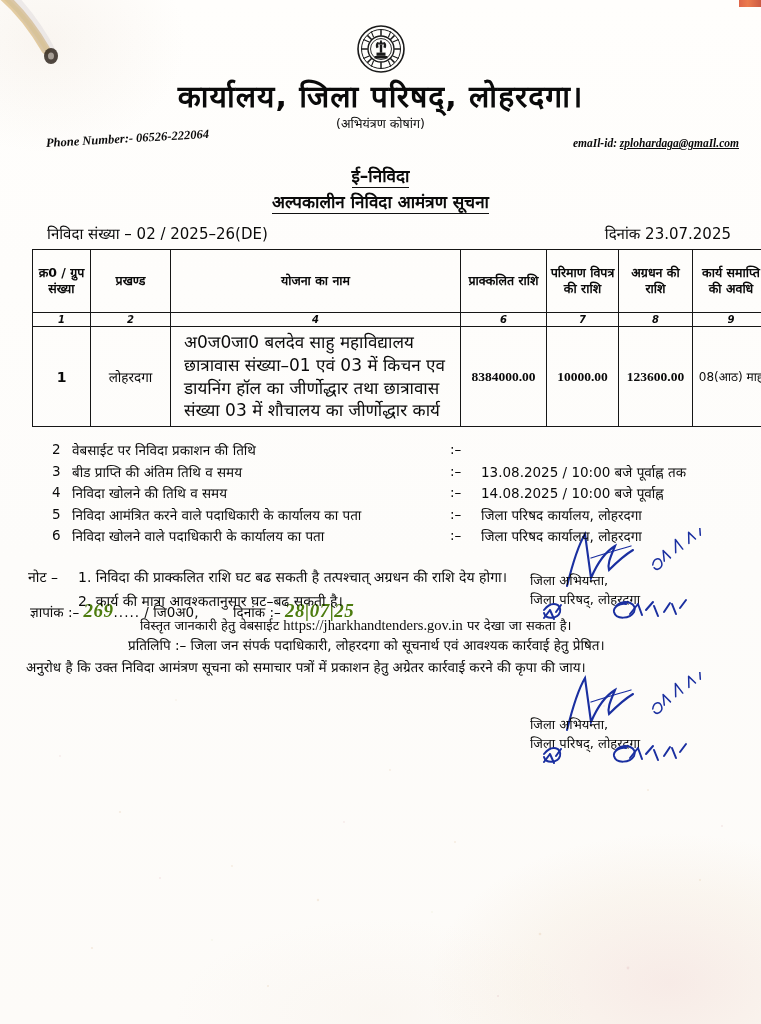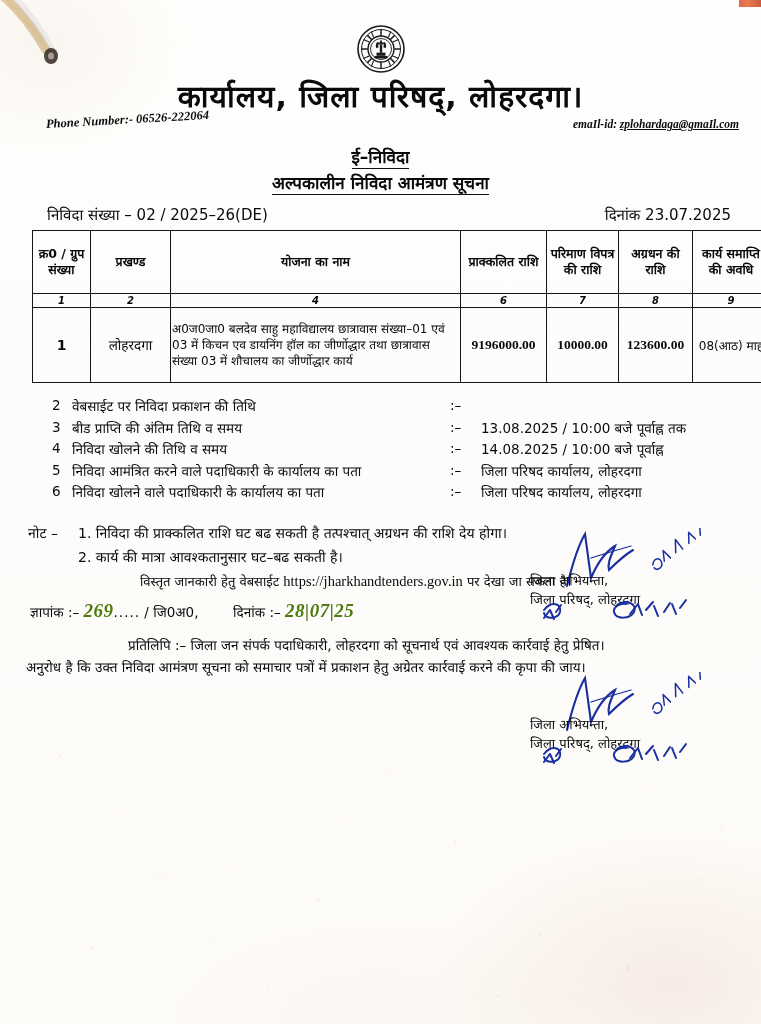--- a/index.html
+++ b/index.html
@@ -169,23 +169,23 @@
     padding: 0;
   }
   td.cell {
     font-size: 12px;
     text-align: center;
     padding: 4px 3px;
     height: 66px;
   }
   td.cell.scheme {
     text-align: left;
-    padding-left: 1px;
+    padding-left: 13px;
     line-height: 1.34;
-    font-size: 12px;
+    font-size: 17px;
   }
   td.cell.amount {
     font-family: "Liberation Serif", serif;
     font-weight: bold;
     font-size: 13.5px;
   }
   td.cell.sn {
     font-weight: bold;
     font-size: 14px;
   }
@@ -349,20 +349,21 @@
           <rect x="23.5" y="28.6" width="9" height="3.2"></rect>
           <path d="M28 15.5 l2.4 5 h-4.8 z"></path>
           <path d="M24.4 18 q-2.6 2.4 -1 6.2 l2.2 -1 q-1-2.6 .8-4.4 z"></path>
           <path d="M31.6 18 q2.6 2.4 1 6.2 l-2.2 -1 q1-2.6 -.8-4.4 z"></path>
           <rect x="26.8" y="20.5" width="2.4" height="8.2"></rect>
         </g>
       </svg>
     </div>
 
     <div class="office-title">कार्यालय, जिला परिषद्, लोहरदगा।</div>
+    <div class="office-sub">(अभियंत्रण कोषांग)</div>
 
     <div class="contact-row">
       <div class="phone">Phone Number:- 06526-222064</div>
       <div class="email">
         <span>emaIl-id:</span>
         <span class="addr">zplohardaga@gmaIl.com</span>
       </div>
     </div>
 
     <div class="doc-title">
@@ -405,21 +406,21 @@
           <td class="colnum">7</td>
           <td class="colnum">8</td>
           <td class="colnum">9</td>
         </tr>
       </thead>
       <tbody>
         <tr>
           <td class="cell sn">1</td>
           <td class="cell block">लोहरदगा</td>
           <td class="cell scheme">अ0ज0जा0 बलदेव साहु महाविद्यालय छात्रावास संख्या–01 एवं 03 में किचन एव डायनिंग हॉल का जीर्णोद्धार तथा छात्रावास संख्या 03 में शौचालय का जीर्णोद्धार कार्य</td>
-          <td class="cell amount">9196000.00</td>
+          <td class="cell amount">8384000.00</td>
           <td class="cell amount">10000.00</td>
           <td class="cell amount">123600.00</td>
           <td class="cell duration">08(आठ) माह</td>
         </tr>
       </tbody>
     </table>
 
     <ul class="info-list">
       <li>
         <span class="li-num">2</span>

